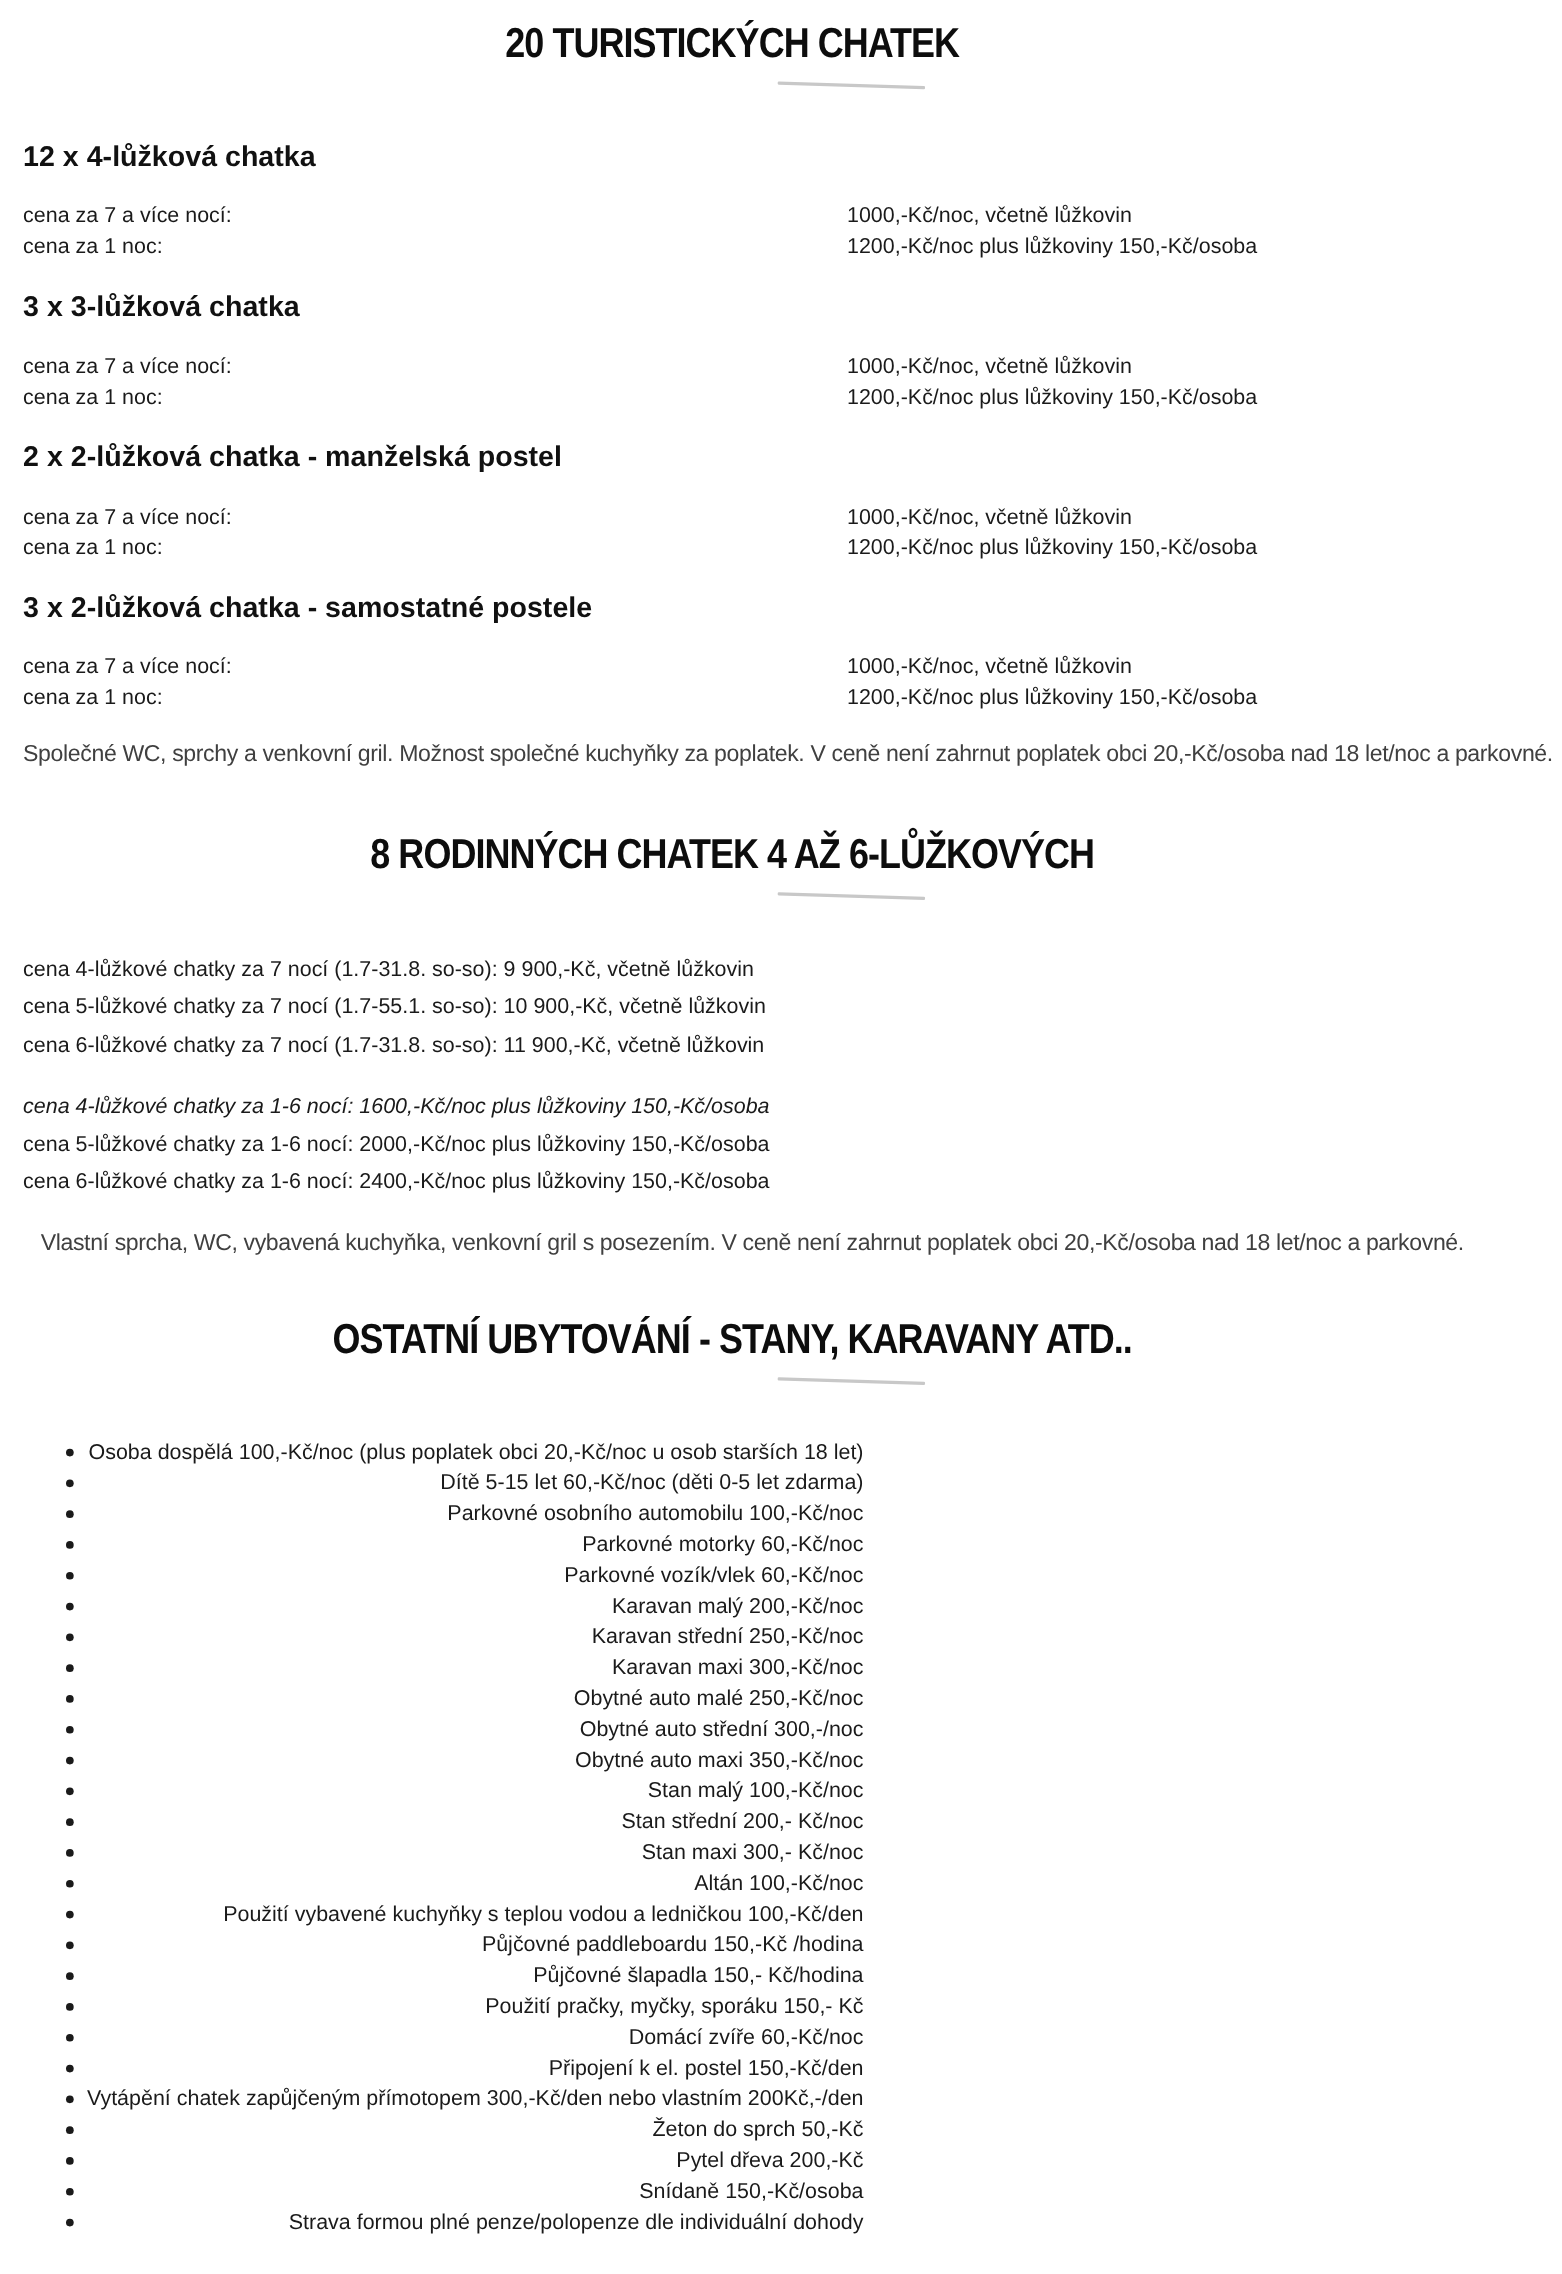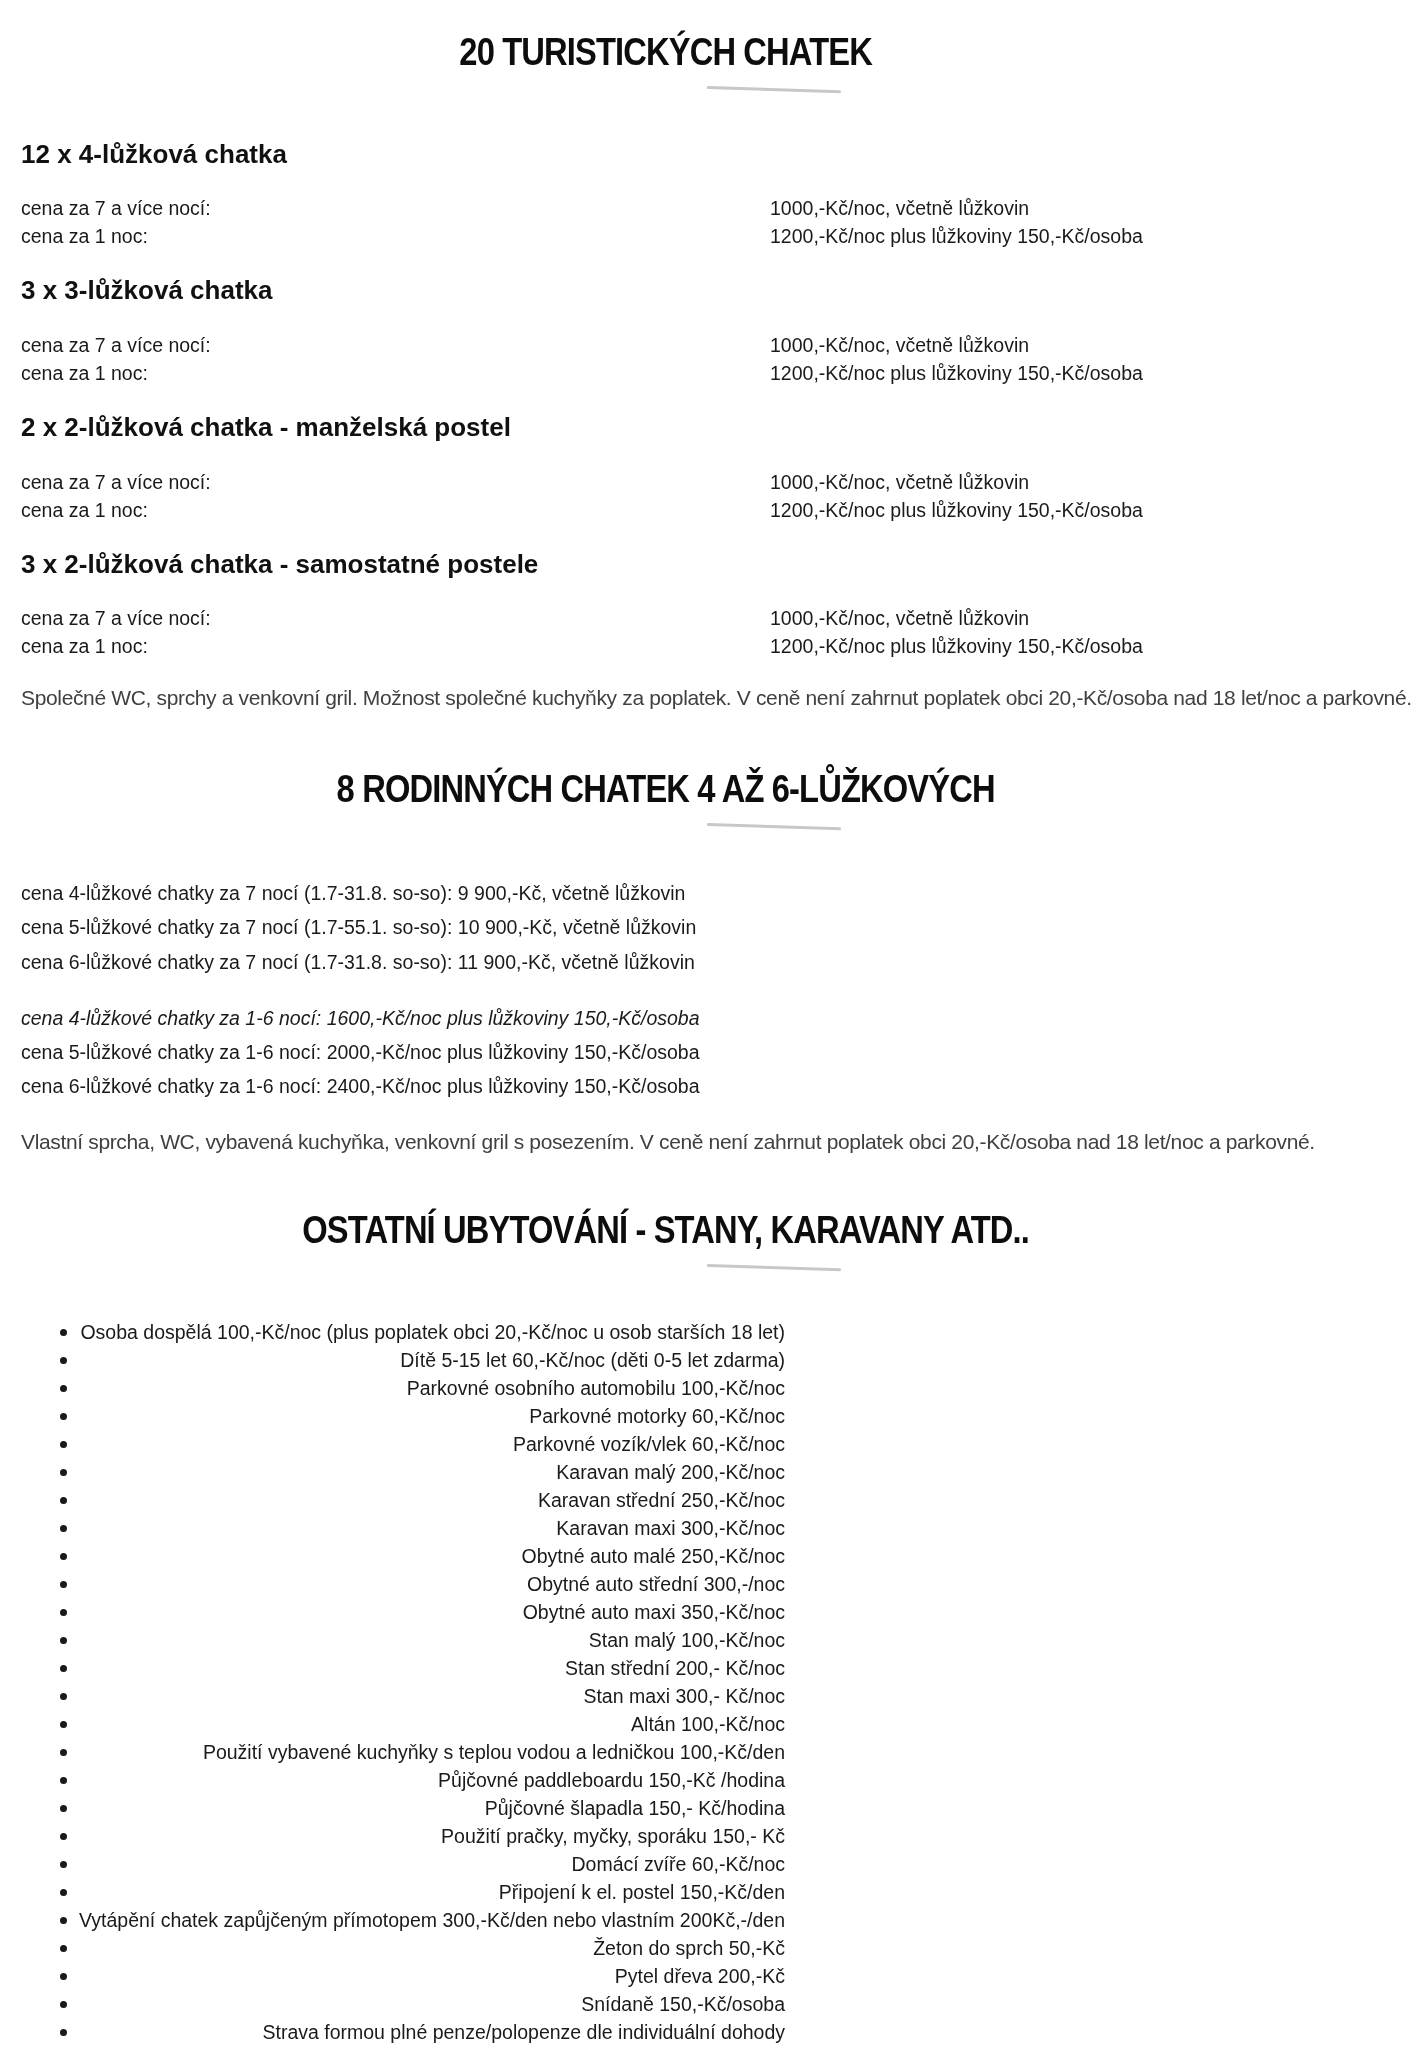--- a/index.html
+++ b/index.html
@@ -10,21 +10,21 @@
     body {
       width: 1420px;
       height: 2067px;
       position: relative;
       overflow: hidden;
       color: #111111;
       font-family: "Liberation Sans", "DejaVu Sans", sans-serif;
     }
     .page {
       position: absolute;
-      left: 0; top: 12px;
+      left: 0; top: 0;
       width: 1420px;
       height: 1526px;
     }
     .section-title {
       position: absolute;
       left: 0;
       width: 1548px;
       text-align: center;
       font-family: "Liberation Sans", sans-serif;
       font-weight: 700;
@@ -176,21 +176,21 @@
     <div class="divider" style="left:707px; top:811px;"></div>
 
     <div class="family-line" style="top:867px;">cena 4-lůžkové chatky za 7 nocí (1.7-31.8. so-so): 9 900,-Kč, včetně lůžkovin</div>
     <div class="family-line" style="top:901px;">cena 5-lůžkové chatky za 7 nocí (1.7-55.1. so-so): 10 900,-Kč, včetně lůžkovin</div>
     <div class="family-line" style="top:936px;">cena 6-lůžkové chatky za 7 nocí (1.7-31.8. so-so): 11 900,-Kč, včetně lůžkovin</div>
 
     <div class="family-line" style="top:992px;font-style:italic;">cena 4-lůžkové chatky za 1-6 nocí: 1600,-Kč/noc plus lůžkoviny 150,-Kč/osoba</div>
     <div class="family-line" style="top:1026px;">cena 5-lůžkové chatky za 1-6 nocí: 2000,-Kč/noc plus lůžkoviny 150,-Kč/osoba</div>
     <div class="family-line" style="top:1060px;">cena 6-lůžkové chatky za 1-6 nocí: 2400,-Kč/noc plus lůžkoviny 150,-Kč/osoba</div>
 
-    <p class="note" style="top:1116px;">Vlastní sprcha, WC, vybavená kuchyňka, venkovní gril s posezením. V ceně není zahrnut poplatek obci 20,-Kč/osoba nad 18 let/noc a parkovné.</p>
+    <p class="note" style="top:1116px;margin-left:16px;">Vlastní sprcha, WC, vybavená kuchyňka, venkovní gril s posezením. V ceně není zahrnut poplatek obci 20,-Kč/osoba nad 18 let/noc a parkovné.</p>
   </section>
 
   <section>
     <h2 class="section-title" style="top:1196px;">OSTATNÍ UBYTOVÁNÍ - STANY, KARAVANY ATD..</h2>
     <div class="divider" style="left:707px; top:1252px;"></div>
 
     <ul class="other-list" id="other-list">
         <li><span class="bullet"></span><span>Osoba dospělá 100,-Kč/noc (plus poplatek obci 20,-Kč/noc u osob starších 18 let)</span></li>
         <li><span class="bullet"></span><span>Dítě 5-15 let 60,-Kč/noc (děti 0-5 let zdarma)</span></li>
         <li><span class="bullet"></span><span>Parkovné osobního automobilu 100,-Kč/noc</span></li>

